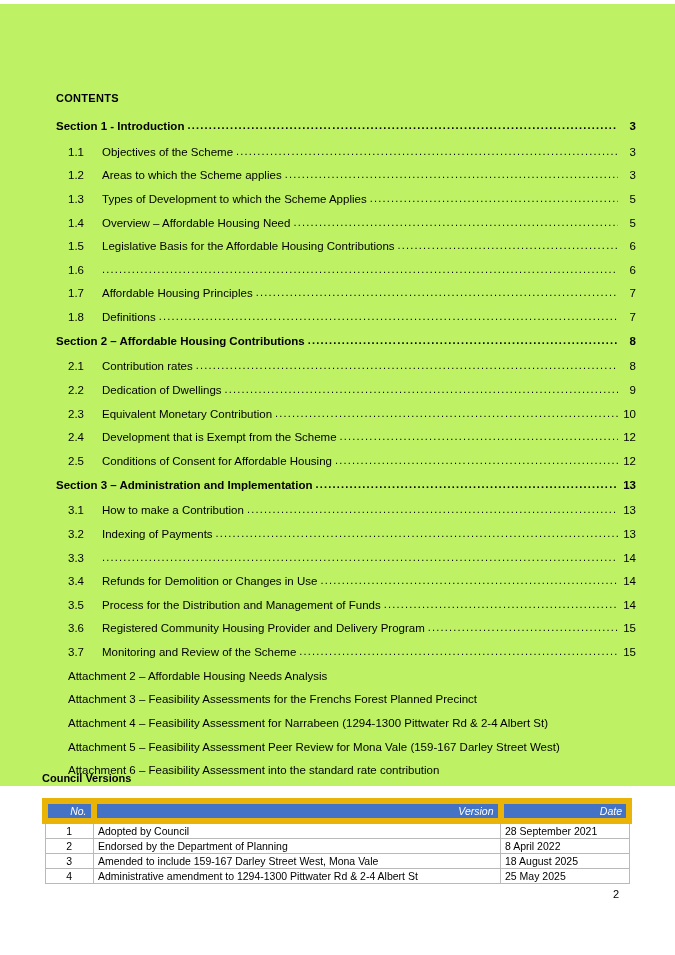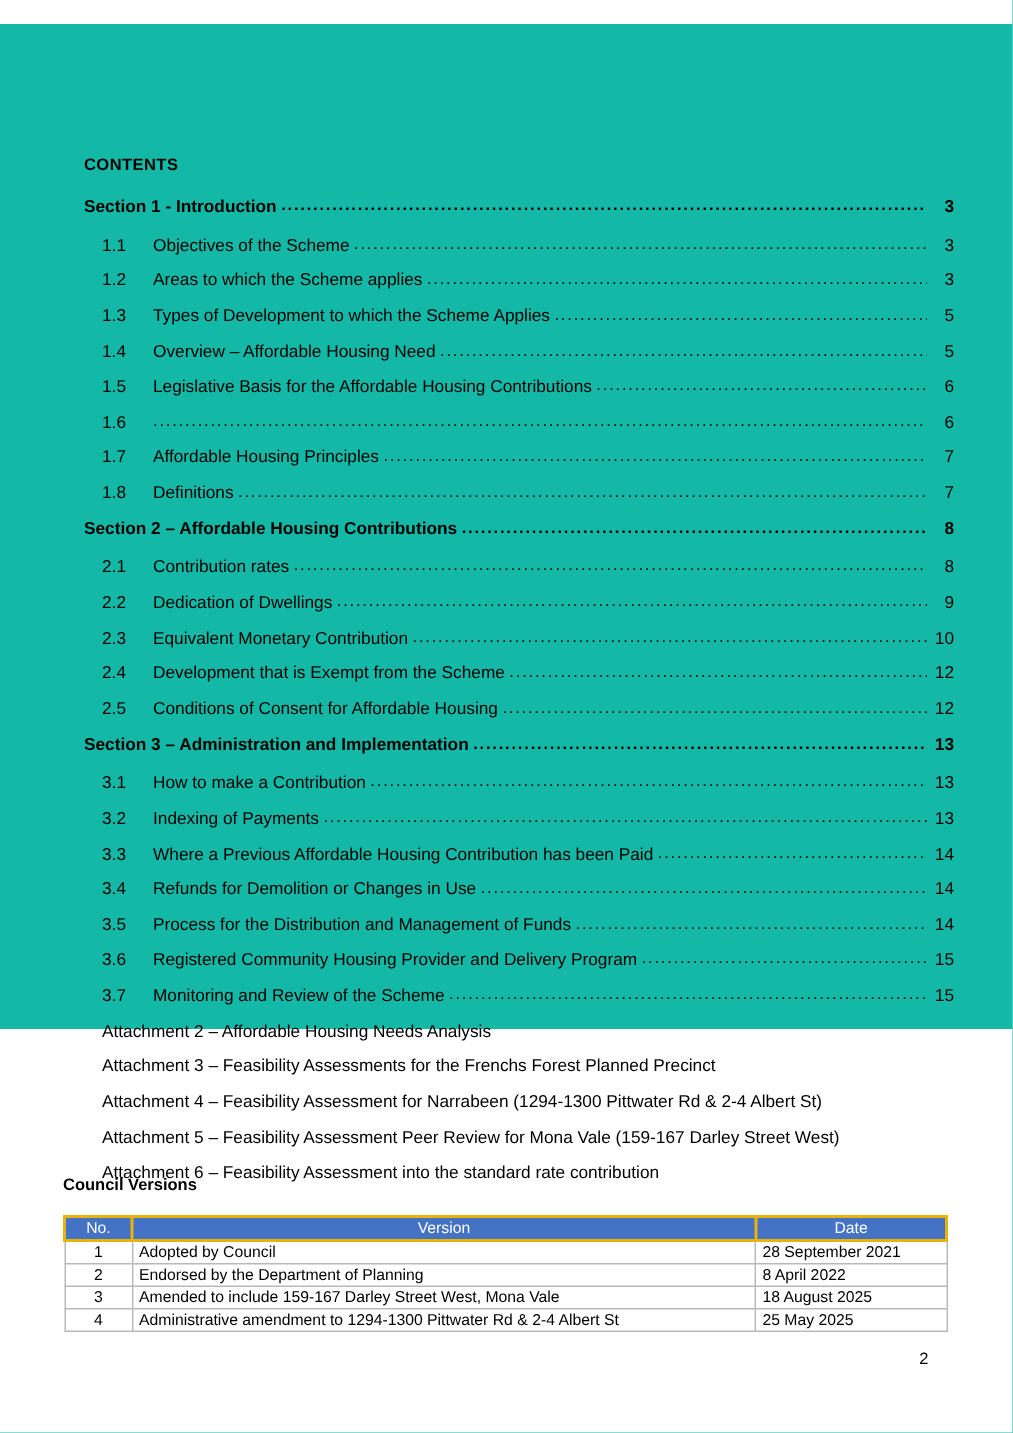--- a/index.html
+++ b/index.html
@@ -10,24 +10,24 @@
     width: 675px;
     height: 955px;
     background: #ffffff;
     font-family: "Liberation Sans", sans-serif;
     color: #000000;
     position: relative;
     overflow: hidden;
   }
   .page {
     position: absolute;
-    left: 0; top: 16px;
+    left: 0; top: 4px;
     width: 675px;
-    height: 670px;
-    background: #14b8a6;
+    height: 782px;
+    background: #bef264;
   }
   .content {
     position: absolute;
     left: 56px;
     top: 88px;
     width: 580px;
   }
   .contents-heading {
     font-size: 11px;
     font-weight: bold;
@@ -97,24 +97,25 @@
   }
   table.versions {
     border-collapse: collapse;
     width: 590px;
     font-size: 10.5px;
   }
   table.versions th {
     background: #4472c4;
     color: #ffffff;
     font-weight: normal;
-    text-align: center;
+    text-align: right;
     padding: 1px 4px;
-    border: 2px solid #eab308;
+    border: 6px solid #eab308;
     font-size: 10.5px;
+    font-style: italic;
   }
   table.versions td {
     border: 1px solid #b9b9b9;
     padding: 1px 4px;
     font-size: 10.5px;
     color: #000;
   }
   td.col-no, th.col-no {
     width: 36px;
     text-align: center;
@@ -239,21 +240,20 @@
           <span class="toc-page">13</span>
         </div>
         <div class="toc-row level2">
           <span class="toc-num">3.2</span>
           <span class="toc-title">Indexing of Payments</span>
           <span class="toc-leader">...............................................................................................................................................................</span>
           <span class="toc-page">13</span>
         </div>
         <div class="toc-row level2">
           <span class="toc-num">3.3</span>
-          <span class="toc-title">Where a Previous Affordable Housing Contribution has been Paid</span>
           <span class="toc-leader">...............................................................................................................................................................</span>
           <span class="toc-page">14</span>
         </div>
         <div class="toc-row level2">
           <span class="toc-num">3.4</span>
           <span class="toc-title">Refunds for Demolition or Changes in Use</span>
           <span class="toc-leader">...............................................................................................................................................................</span>
           <span class="toc-page">14</span>
         </div>
         <div class="toc-row level2">

